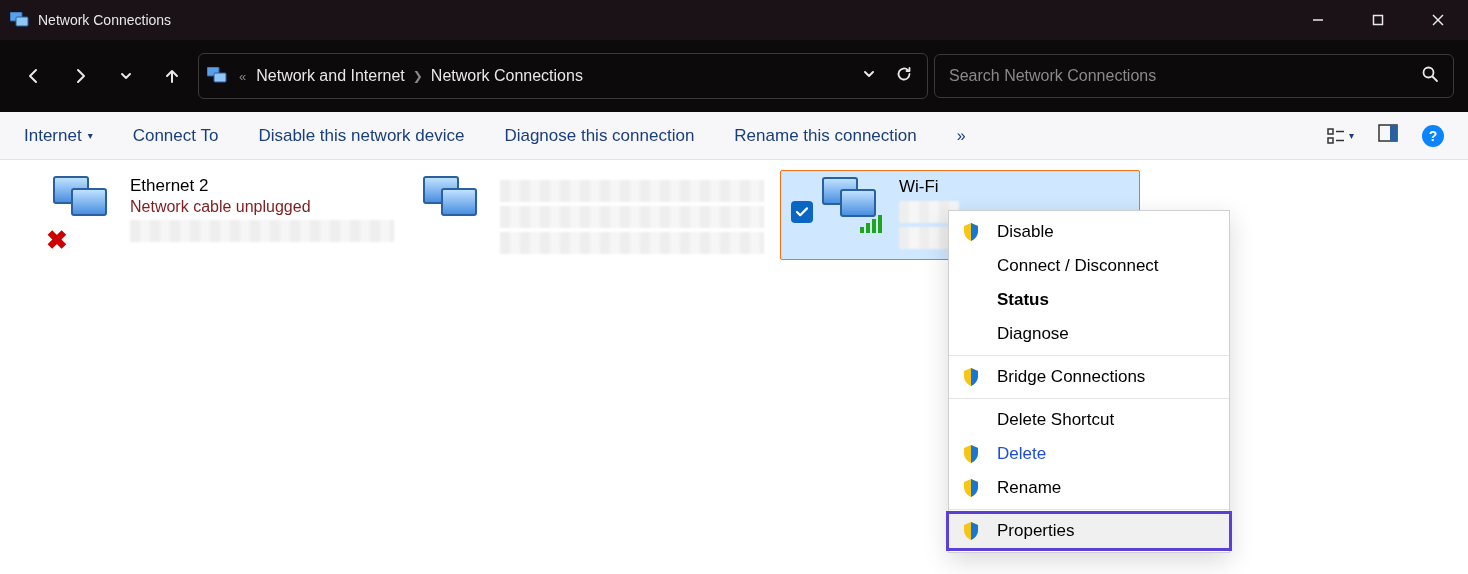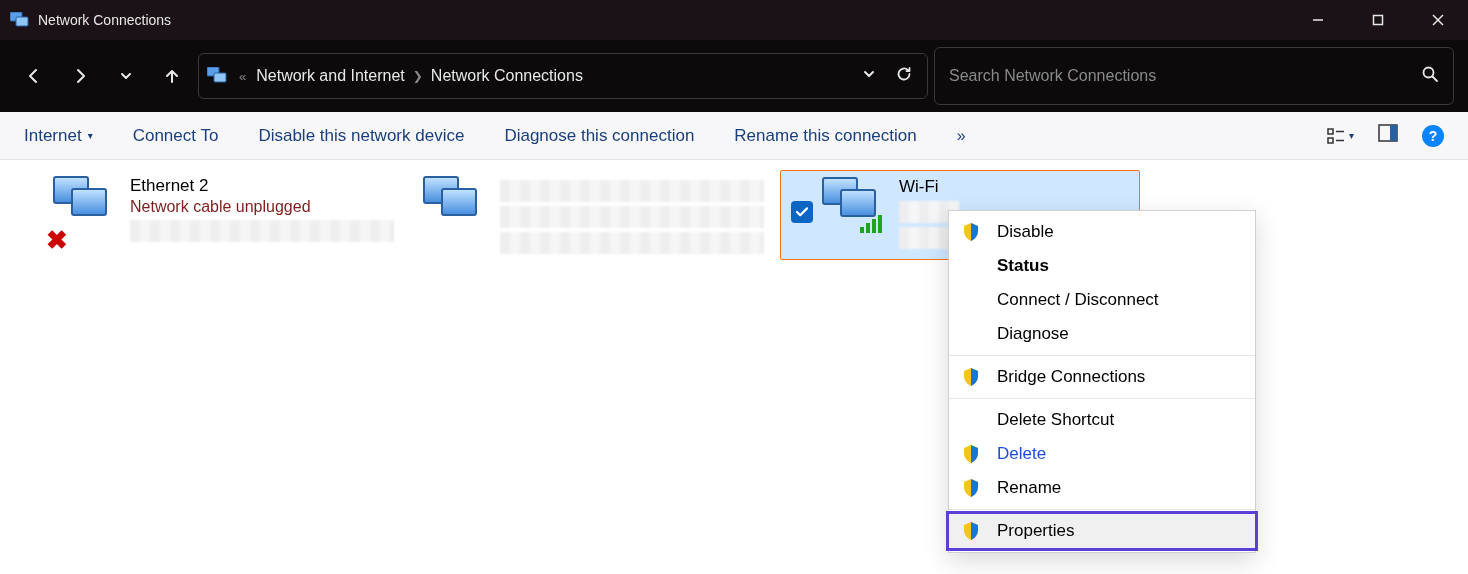--- a/index.html
+++ b/index.html
@@ -44,21 +44,21 @@
   align-items: center;
   padding: 0 8px;
   gap: 10px;
 }
 .addr-icon { display:flex; align-items:center; }
 .addr-crumbs { display: flex; align-items: center; gap: 8px; color: #e8e8e8; font-size: 16px; flex: 1; }
 .addr-crumbs .sep { color: #888; font-size: 12px; }
 .addr-crumbs .leading { color: #888; font-size: 13px; margin-right: 2px; }
 .addr-right { display: flex; align-items: center; gap: 18px; color: #e8e8e8; padding-right: 6px; }
 .searchbox {
-  width: 520px; height: 58px;
+  width: 520px; height: 44px;
   border: 1px solid #3a3a3a;
   border-radius: 6px;
   background: #0c0a0b;
   display: flex; align-items: center; padding: 0 14px;
   color: #888;
 }
 .searchbox input {
   flex: 1; background: transparent; border: none; outline: none; color: #e8e8e8; font-size: 16px;
 }
 .searchbox input::placeholder { color: #8a8a8a; }
@@ -120,21 +120,21 @@
 .adapter .sub { font-size: 16px; color: #7f1d1d; margin-top: 2px; }
 .adapter .blurred {
   margin-top:4px; width: 100%; height: 22px;
   background: repeating-linear-gradient(90deg,#eee,#eee 10px,#f6f6f6 10px,#f6f6f6 20px);
   filter: blur(1px);
 }
 
 .ctxmenu {
   position: absolute;
   left: 948px; top: 210px;
-  width: 308px;
+  width: 282px;
   background: #fff;
   border: 1px solid #d0d0d0;
   box-shadow: 0 8px 24px rgba(0,0,0,.15);
   padding: 4px 0;
   font-size: 17px;
 }
 .ctxmenu .mi {
   display: flex; align-items: center;
   height: 34px;
   padding: 0 16px 0 48px;
@@ -368,25 +368,25 @@
 <div class="ctxmenu">
   <div class="mi">
     <span class="shicon">
       <svg class="shield" width="20" height="20" viewBox="0 0 20 20">
           <path d="M10 1 3 4v5c0 5 3.5 8.5 7 10 3.5-1.5 7-5 7-10V4l-7-3z" fill="#f5c518"></path>
           <path d="M10 1v18c3.5-1.5 7-5 7-10V4l-7-3z" fill="#1976d2"></path>
         </svg>
     </span>
     <span>Disable</span>
   </div>
+  <div class="mi">
+    <span>Connect / Disconnect</span>
+  </div>
   <div class="mi bold">
     <span>Status</span>
-  </div>
-  <div class="mi">
-    <span>Connect / Disconnect</span>
   </div>
   <div class="mi">
     <span>Diagnose</span>
   </div>
   <hr>
   <div class="mi">
     <span class="shicon">
       <svg class="shield" width="20" height="20" viewBox="0 0 20 20">
           <path d="M10 1 3 4v5c0 5 3.5 8.5 7 10 3.5-1.5 7-5 7-10V4l-7-3z" fill="#f5c518"></path>
           <path d="M10 1v18c3.5-1.5 7-5 7-10V4l-7-3z" fill="#1976d2"></path>

